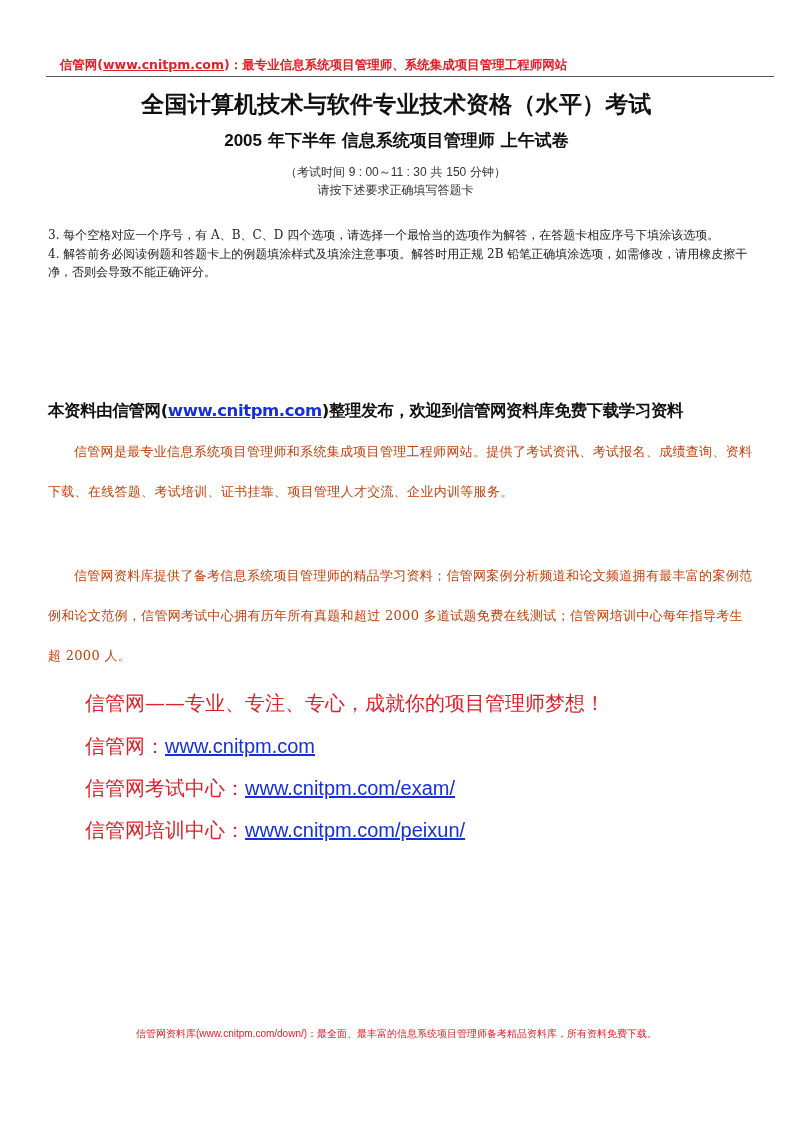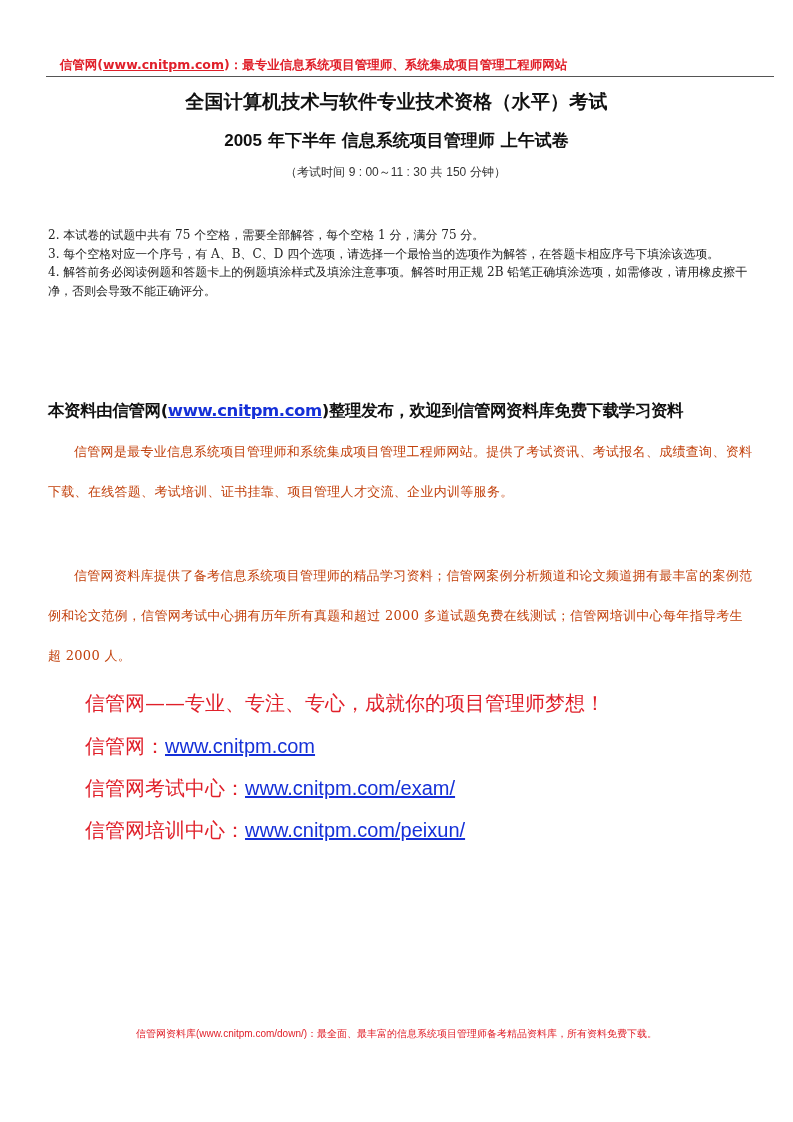--- a/index.html
+++ b/index.html
@@ -10,21 +10,21 @@
   .abs { position: absolute; }
   .header-banner {
     left: 0; top: 57px; width: 627px; text-align: center;
     font-family: "DejaVu Sans", "Liberation Sans", sans-serif;
     font-size: 12.5px; font-weight: bold; color: #e0202a; white-space: nowrap;
   }
   .header-banner .lnk { color: #e0202a; text-decoration: underline; }
   .header-rule { left: 46px; top: 76px; width: 728px; height: 0; border-top: 1.5px solid #555; }
   .title1 {
     left: 0; top: 89px; width: 793px; text-align: center;
-    font-size: 19px; font-weight: bold; color: #111; letter-spacing: 0.2px; white-space: nowrap;
+    font-size: 23px; font-weight: bold; color: #111; letter-spacing: 0.2px; white-space: nowrap;
   }
   .title2 {
     left: 0; top: 129px; width: 793px; text-align: center;
     font-size: 17px; font-weight: bold; color: #111; white-space: nowrap;
   }
   .title2 .num { font-family: "Liberation Sans", sans-serif; }
   .subinfo {
     left: 0; top: 163px; width: 791px; text-align: center;
     font-size: 12px; color: #333; line-height: 18px;
   }
@@ -65,24 +65,24 @@
 
 <div class="abs title1">全国计算机技术与软件专业技术资格（水平）考试</div>
 <div class="abs title2">
   <span class="num">2005</span><span> 年下半年  信息系统项目管理师  上午试卷</span>
 </div>
 
 <div class="abs subinfo">
   <div>
     <span>（考试时间  </span><span class="n">9 : 00～11 : 30</span><span>       共  </span><span class="n">150</span><span>  分钟）</span>
   </div>
+  <div>请按下述要求正确填写答题卡</div>
 </div>
 
 <div class="abs notes">
-  <p>2.  本试卷的试题中共有 75  个空格，需要全部解答，每个空格    1  分，满分 75  分。</p>
   <p>3.  每个空格对应一个序号，有  A、B、C、D 四个选项，请选择一个最恰当的选项作为解答，在答题卡相应序号下填涂该选项。</p>
   <p>4.  解答前务必阅读例题和答题卡上的例题填涂样式及填涂注意事项。解答时用正规  2B      铅笔正确填涂选项，如需修改，请用橡皮擦干净，否则会导致不能正确评分。</p>
 </div>
 
 <div class="abs promo-head">
   <span>本资料由信管网(</span><span class="blue-link">www.cnitpm.com</span><span>)整理发布，欢迎到信管网资料库免费下载学习资料</span>
 </div>
 
 <div class="abs para" style="top:432px;">信管网是最专业信息系统项目管理师和系统集成项目管理工程师网站。提供了考试资讯、考试报名、成绩查询、资料下载、在线答题、考试培训、证书挂靠、项目管理人才交流、企业内训等服务。</div>
 <div class="abs para" style="top:556px;">信管网资料库提供了备考信息系统项目管理师的精品学习资料；信管网案例分析频道和论文频道拥有最丰富的案例范例和论文范例，信管网考试中心拥有历年所有真题和超过 2000 多道试题免费在线测试；信管网培训中心每年指导考生超 2000 人。</div>

